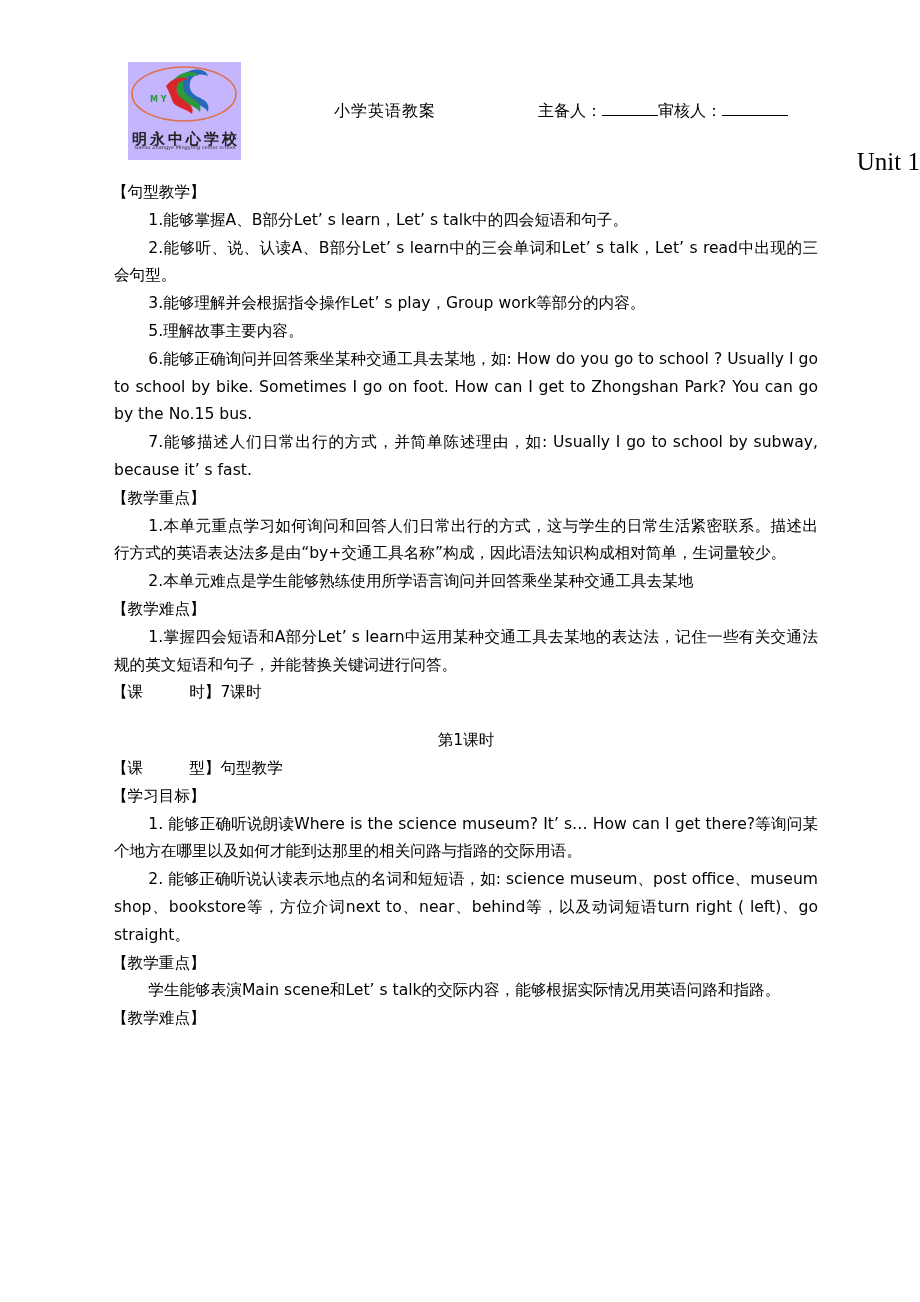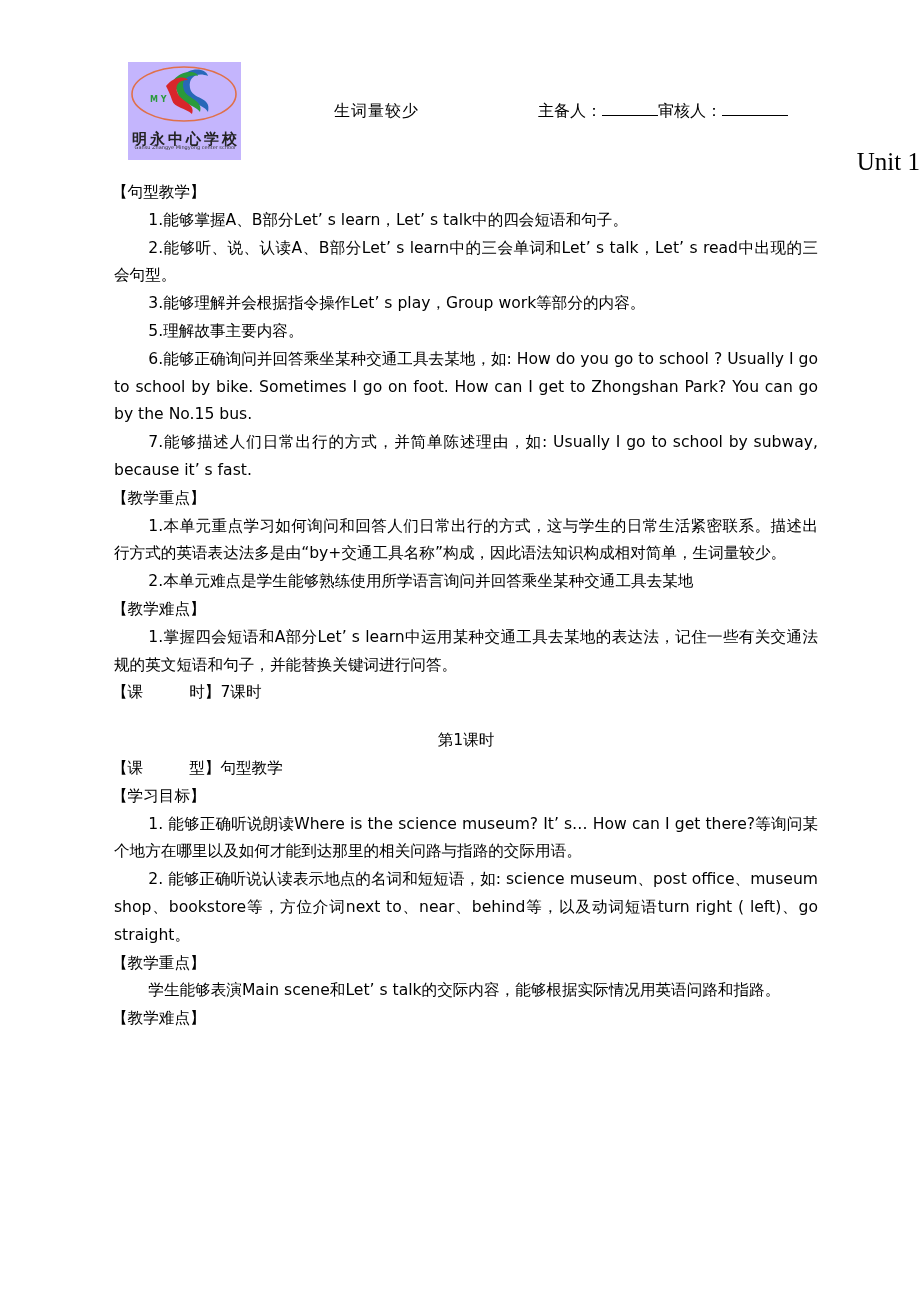--- a/index.html
+++ b/index.html
@@ -49,21 +49,21 @@
     <path d="M52 16 C62 4, 78 6, 80 14 C70 10, 60 14, 62 26 C64 38, 84 34, 80 50 C74 40, 60 44, 56 32 C52 22, 54 18, 52 16 Z" fill="#2868b8"></path>
     <path d="M44 20 C52 8, 68 8, 70 14 C60 12, 52 18, 56 28 C58 36, 76 38, 72 50 C66 42, 52 42, 50 32 C48 26, 46 22, 44 20 Z" fill="#2a9a3c"></path>
     <path d="M38 24 C46 14, 58 14, 60 18 C50 18, 46 24, 50 32 C54 40, 68 42, 64 52 C58 46, 46 46, 44 38 C42 32, 40 28, 38 24 Z" fill="#d8262b"></path>
     <text x="22" y="40" font-family="DejaVu Sans, sans-serif" font-size="8" font-weight="bold" fill="#2a9a3c">M Y</text>
   </svg>
   <div class="school-cn">明永中心学校</div>
   <div class="school-en">Gansu Zhangye Mingyong center school</div>
 </div>
 
 <div class="header-line">
-  <span class="doc-type">生词量较少</span><span>主备人：</span><span class="blank" style="width:56px"></span><span>审核人：</span><span class="blank" style="width:66px"></span>
+  <span class="doc-type">小学英语教案</span><span>主备人：</span><span class="blank" style="width:56px"></span><span>审核人：</span><span class="blank" style="width:66px"></span>
 </div>
 
 <div class="title">Unit 1</div>
 
 <div class="content">
   <p class="sec">【句型教学】</p>
   <p class="indent">1.能够掌握A、B部分Let’ s learn，Let’ s talk中的四会短语和句子。</p>
   <p class="indent">2.能够听、说、认读A、B部分Let’ s learn中的三会单词和Let’ s talk，Let’ s read中出现的三会句型。</p>
   <p class="indent">3.能够理解并会根据指令操作Let’ s play，Group work等部分的内容。</p>
   <p class="indent">5.理解故事主要内容。</p>

